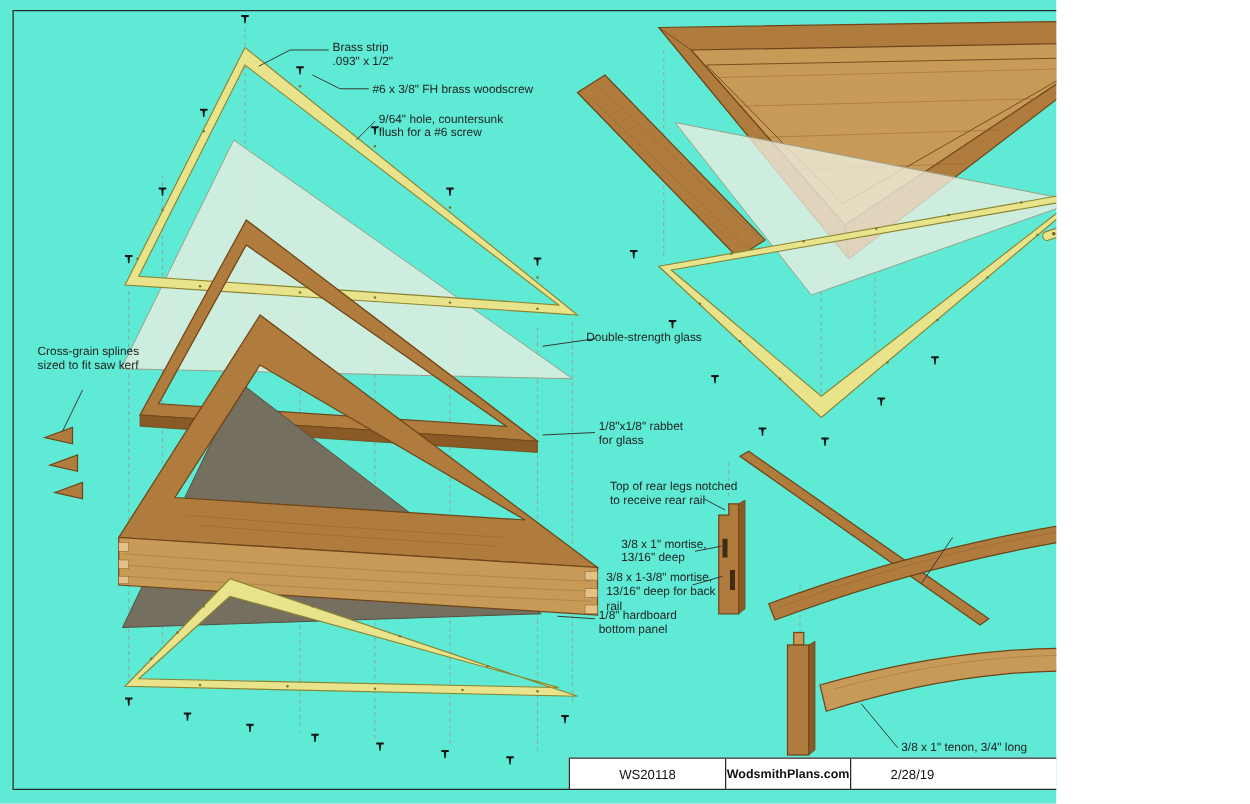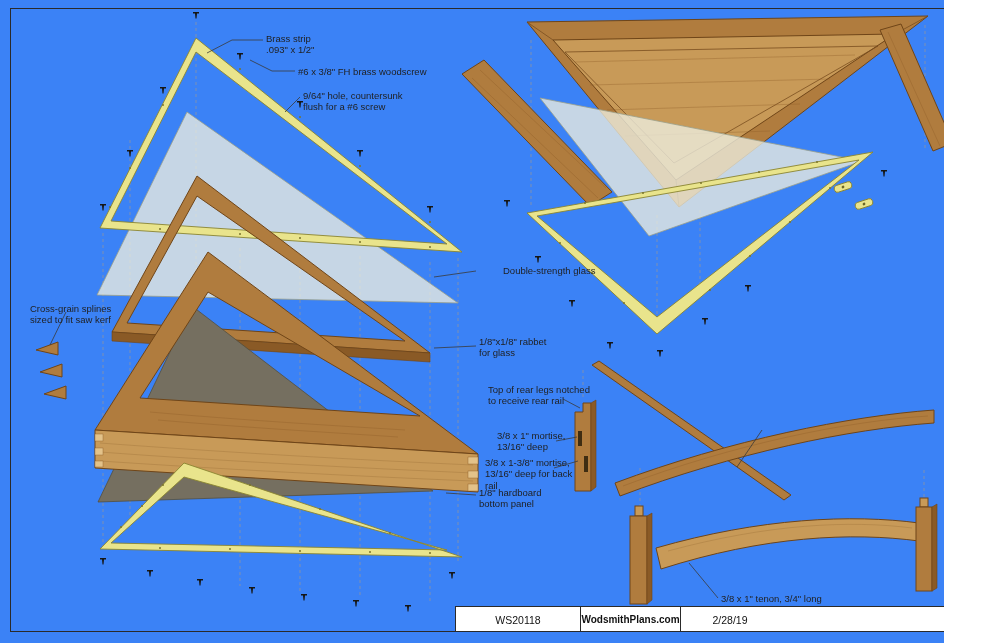--- a/index.html
+++ b/index.html
@@ -1,18 +1,18 @@
 <!DOCTYPE html>
 <html style="--wood-light: #c89a58; --wood-mid: #b07c3e; --wood-dark: #8a5a26; --wood-edge: #6f4518; --brass: #e9e48c; --brass-edge: #8a8431; --glass: #edeee0; --glass-edge: #9aa08a; --hardboard: #756f60;"><head>
 <meta charset="utf-8">
 <style>
   * { box-sizing: border-box; }
   html, body { margin: 0; padding: 0; background: #ffffff; }
   .sheet {
-    position: relative; width: 944px; height: 643px; background: #3b82f6;
+    position: relative; width: 845px; height: 643px; background: #5eead4;
     font-family: "Liberation Sans", sans-serif; overflow: hidden;
   }
   .border-frame {
     position: absolute; left: 10px; top: 8px; width: 979px; height: 624px;
     border: 1px solid #2a2a2a; pointer-events: none;
   }
   svg.drawing { position: absolute; left: 0; top: 0; }
   .callout {
     position: absolute; font-size: 9.5px; line-height: 1.2; color: #1f1f1f;
     white-space: pre-line;
@@ -268,22 +268,22 @@
       <path class="leader" d="M762,430 L737,467"></path>
       <path class="leader" d="M718,598 L689,563"></path>
     </g>
   </svg>
 
   <div class="callout" style="left:266px; top:33px">Brass strip
 .093" x 1/2"</div>
   <div class="callout" style="left:298px; top:66px">#6 x 3/8" FH brass woodscrew</div>
   <div class="callout" style="left:303px; top:90px">9/64" hole, countersunk
 flush for a #6 screw</div>
-  <div class="callout" style="left:503px; top:265px">Double-strength glass</div>
-  <div class="callout" style="left:30px;  top:303px">Cross-grain splines
+  <div class="callout" style="left:469px; top:265px">Double-strength glass</div>
+  <div class="callout" style="left:30px;  top:276px">Cross-grain splines
 sized to fit saw kerf</div>
   <div class="callout" style="left:479px; top:336px">1/8"x1/8" rabbet
 for glass</div>
   <div class="callout" style="left:488px; top:384px">Top of rear legs notched
 to receive rear rail</div>
   <div class="callout" style="left:497px; top:430px">3/8 x 1" mortise,
 13/16" deep</div>
   <div class="callout" style="left:485px; top:457px">3/8 x 1-3/8" mortise,
 13/16" deep for back
 rail</div>

